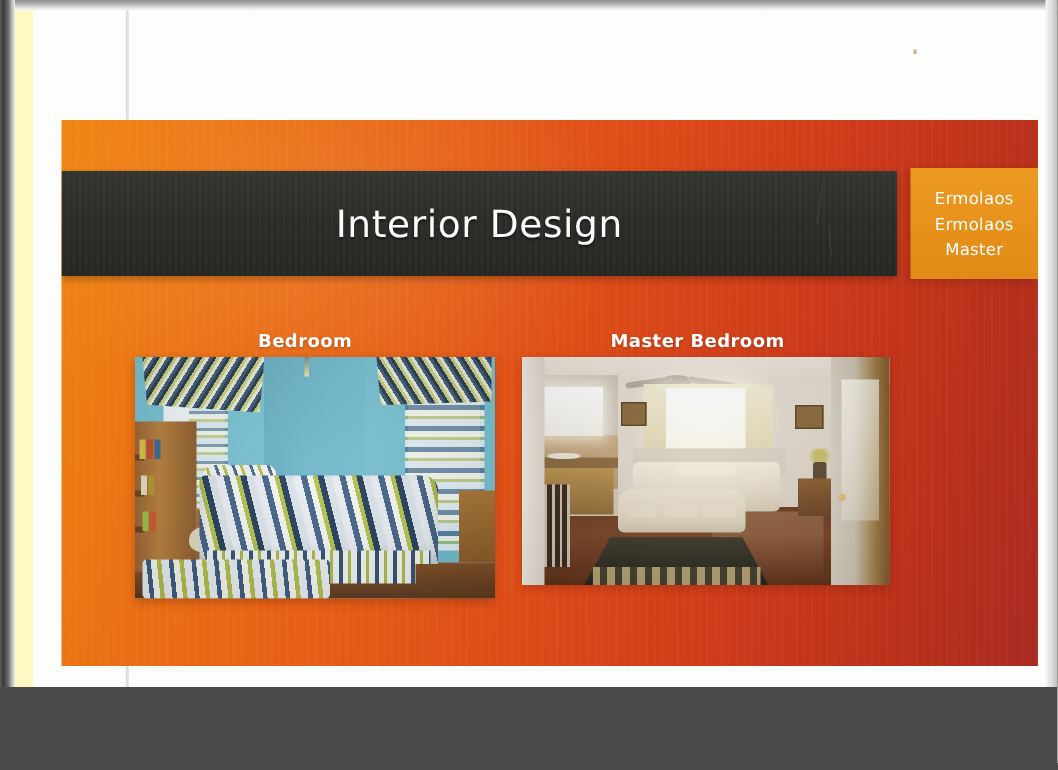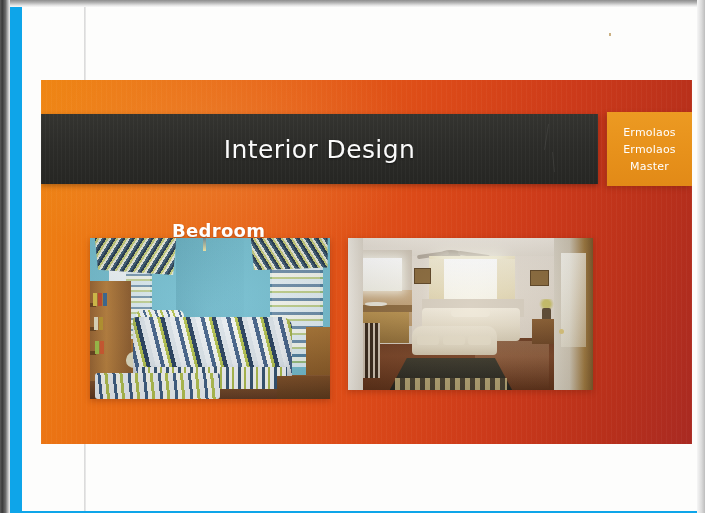--- a/index.html
+++ b/index.html
@@ -9,23 +9,23 @@
     background: #4a4a4a;
   }
   body {
     font-family: "DejaVu Sans", "Liberation Sans", sans-serif;
   }
 
   
   #scan-canvas {
     position: relative;
     width: 705px;
-    height: 513px;
+    height: 458px;
     overflow: hidden;
-    background: #0ea5e9;
+    background: #fef9c3;
   }
 
   
   .scan-edge-left {
     position: absolute;
     left: 0; top: 0;
     width: 10px; height: 513px;
     background: linear-gradient(to right,
         #5d5d5d 0%, #3a3a3a 22%, #6b6b6b 55%, #c9c9c9 85%, #efefef 100%);
   }
@@ -152,21 +152,21 @@
     line-height: 17px;
     font-weight: 400;
     letter-spacing: .2px;
     white-space: nowrap;
   }
 
   
   .caption {
     position: absolute;
     color: #ffffff;
-    font-size: 18px;
+    font-size: 12px;
     font-weight: 700;
     letter-spacing: .3px;
     text-shadow: 0 1px 2px rgba(120,40,10,0.45);
     white-space: nowrap;
   }
   .caption-left  { left: 131px; top: 140px; }
   .caption-right { left: 366px; top: 140px; }
 
   
   .photo {
@@ -472,20 +472,21 @@
       <div class="title-text">Interior Design</div>
     </div>
 
     <div class="accent-badge">
       <div class="line">Ermolaos</div>
       <div class="line">Ermolaos</div>
       <div class="line">Master</div>
     </div>
 
     <div class="caption caption-left">Bedroom</div>
+    <div class="caption caption-right">Master Bedroom</div>
 
     <div class="photo photo-bedroom">
       <div class="b-wall"></div>
       <div class="ph b-wall-shadow"></div>
       <div class="ph b-floor"></div>
 
       <div class="ph b-bulb"></div>
 
       <div class="ph b-window-l"></div>
       <div class="ph b-curtain-l"></div>

